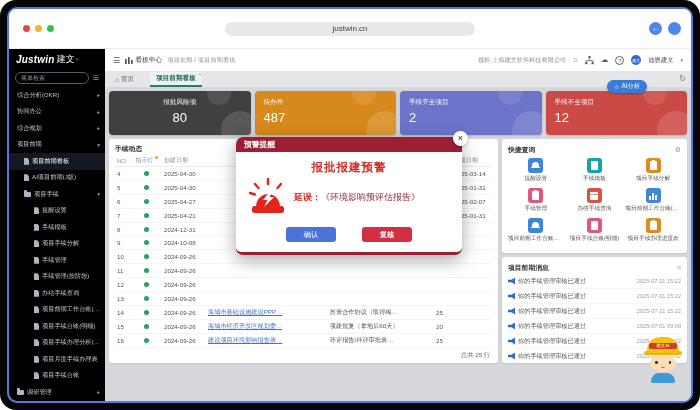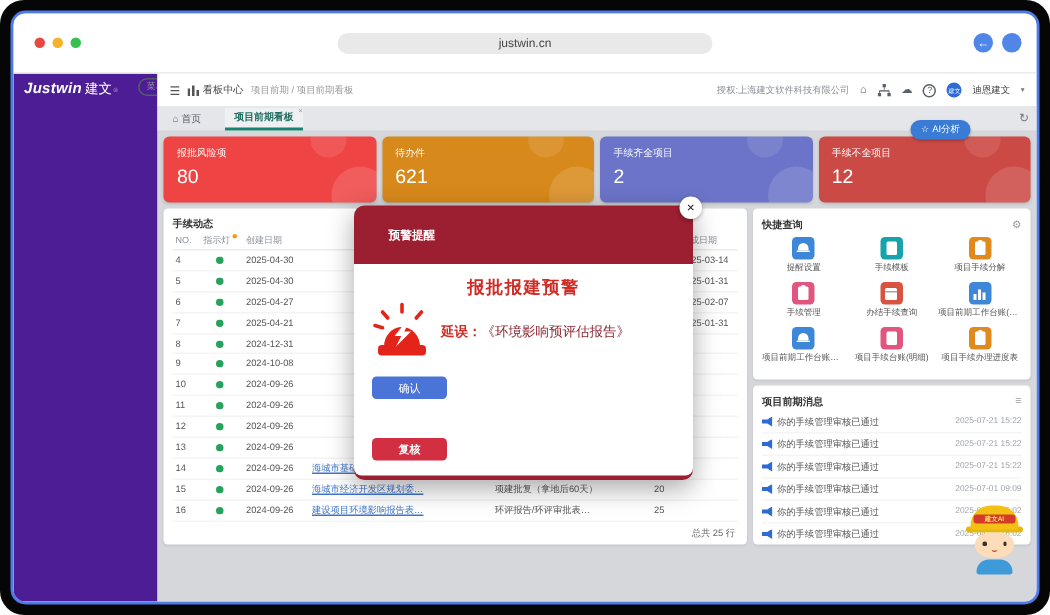--- a/index.html
+++ b/index.html
@@ -14,21 +14,21 @@
   .lights{display:flex;gap:5px;margin-left:4px;}
   .light{width:7px;height:7px;border-radius:50%;}
   .l-red{background:#e8483f;} .l-yellow{background:#f6b42c;} .l-green{background:#36c14f;}
   .urlbar{position:absolute;left:50%;transform:translateX(-50%);width:250px;height:14px;background:#e9e9ea;
     border-radius:7px;font-size:8px;color:#444;text-align:center;line-height:14px;}
   .chrome-right{margin-left:auto;display:flex;gap:6px;align-items:center;}
   .cbtn{width:13px;height:13px;border-radius:50%;background:#4f86e8;color:#fff;font-size:8px;line-height:13px;
     text-align:center;display:block;}
   
   .app{flex:1;display:flex;min-height:0;}
-  .sidebar{width:96px;background:#4c1d95;flex:0 0 auto;display:flex;flex-direction:row;color:#c3c7d0;}
+  .sidebar{width:96px;background:#000000;flex:0 0 auto;display:flex;flex-direction:column;color:#c3c7d0;}
   .logo{height:20px;display:flex;align-items:center;padding:0 7px;color:#fff;flex:0 0 auto;}
   .logo-en{font-weight:bold;font-style:italic;font-size:10px;letter-spacing:.2px;}
   .logo-cn{font-size:9px;margin-left:2px;}
   .logo-reg{font-size:4px;vertical-align:top;margin-left:1px;color:#aab;}
   .search-row{height:18px;display:flex;align-items:center;padding:0 6px;gap:4px;flex:0 0 auto;}
   .menu-search{flex:1;height:12px;background:transparent;border:1px solid #565c68;border-radius:7px;
     color:#cfd3da;font-size:6px;padding:0 5px;outline:none;min-width:0;}
   .menu-search::placeholder{color:#8d93a0;}
   .search-btn{font-size:7px;color:#9aa0ab;}
   #side-menu{flex:1;display:flex;flex-direction:column;}
@@ -124,30 +124,30 @@
     background-position:0 100%,3px 100%,6px 100%;background-repeat:no-repeat;}
   .msgs{height:106px;padding:4px 6px;overflow:hidden;}
   .m-row{display:flex;align-items:center;height:15px;border-bottom:1px solid #f5f5f6;gap:3px;}
   .m-ic{width:7px;height:7px;background:#2e6bd4;flex:0 0 auto;
     clip-path:polygon(0 32%,50% 32%,100% 0,100% 100%,50% 68%,0 68%);}
   .m-text{flex:1;font-size:6.2px;color:#555;white-space:nowrap;overflow:hidden;text-overflow:ellipsis;}
   .m-time{font-size:5.6px;color:#9aa0a8;flex:0 0 auto;}
   
   .modal{position:absolute;left:236px;top:137px;width:226px;background:#9b1e31;border-radius:7px;
     padding-bottom:3px;box-shadow:0 5px 18px rgba(0,0,0,.35);z-index:20;}
-  .modal-head{height:39px;color:#fff;font-size:7.8px;font-weight:bold;display:flex;align-items:center;
-    padding:0 23px;}
+  .modal-head{height:15px;color:#fff;font-size:7.8px;font-weight:bold;display:flex;align-items:center;
+    padding:0 8px;}
   .modal-close{position:absolute;top:-6px;right:-6px;width:15px;height:15px;background:#fff;border-radius:50%;
     color:#222;font-size:9px;line-height:15px;text-align:center;box-shadow:0 1px 3px rgba(0,0,0,.3);}
   .modal-body{background:#fff;border-radius:0 0 5px 5px;padding:8px 12px 10px;}
   .modal-heading{text-align:center;font-size:11.5px;font-weight:bold;color:#d02b25;letter-spacing:1px;}
   .modal-row{display:flex;align-items:center;gap:6px;margin-top:2px;}
   .modal-lines{flex:1;font-size:9px;line-height:16px;color:#8c2633;}
   .modal-lines b{color:#d02b25;}
-  .modal-btns{display:flex;justify-content:center;gap:26px;margin-top:10px;flex-direction:column;}
+  .modal-btns{display:flex;justify-content:center;gap:26px;margin-top:10px;}
   .mbtn{width:50px;height:15px;border:none;border-radius:3px;color:#fff;font-size:7.3px;font-family:inherit;}
   .btn-confirm{background:#4a74d8;}
   .btn-review{background:#d22f42;font-weight:bold;}
   
   .mascot{position:absolute;right:17px;bottom:27px;width:40px;height:46px;z-index:15;}
   .helmet{position:absolute;top:0;left:4px;width:32px;height:16px;background:#f3c113;
     border-radius:16px 16px 3px 3px;}
   .helmet-band{position:absolute;top:6px;left:6px;width:28px;height:6px;background:#d43b2a;border-radius:2px;
     color:#ffd95e;font-size:4.3px;line-height:6px;text-align:center;font-weight:bold;}
   .brim{position:absolute;top:14px;left:1px;width:38px;height:4px;background:#e8b70f;border-radius:2px;}
@@ -333,27 +333,27 @@
           </span>
           <span class="tab active">
             <span>项目前期看板</span>
             <span class="tab-close">×</span>
           </span>
         </div>
 
         <div class="content">
           <span class="refresh">↻</span>
           <div class="kpis" id="kpis">
-              <div class="kpi" style="background: #ef4444;">
+              <div class="kpi" style="background: #404040; text-align: center;">
     <div class="kpi-label">报批风险项</div>
     <div class="kpi-value">80</div>
   </div>
               <div class="kpi" style="background: rgb(216, 137, 27);">
     <div class="kpi-label">待办件</div>
-    <div class="kpi-value">621</div>
+    <div class="kpi-value">487</div>
   </div>
               <div class="kpi" style="background: rgb(107, 116, 200);">
     <div class="kpi-label">手续齐全项目</div>
     <div class="kpi-value">2</div>
   </div>
               <div class="kpi" style="background: rgb(204, 74, 69);">
     <div class="kpi-label">手续不全项目</div>
     <div class="kpi-value">12</div>
   </div>
             </div>

